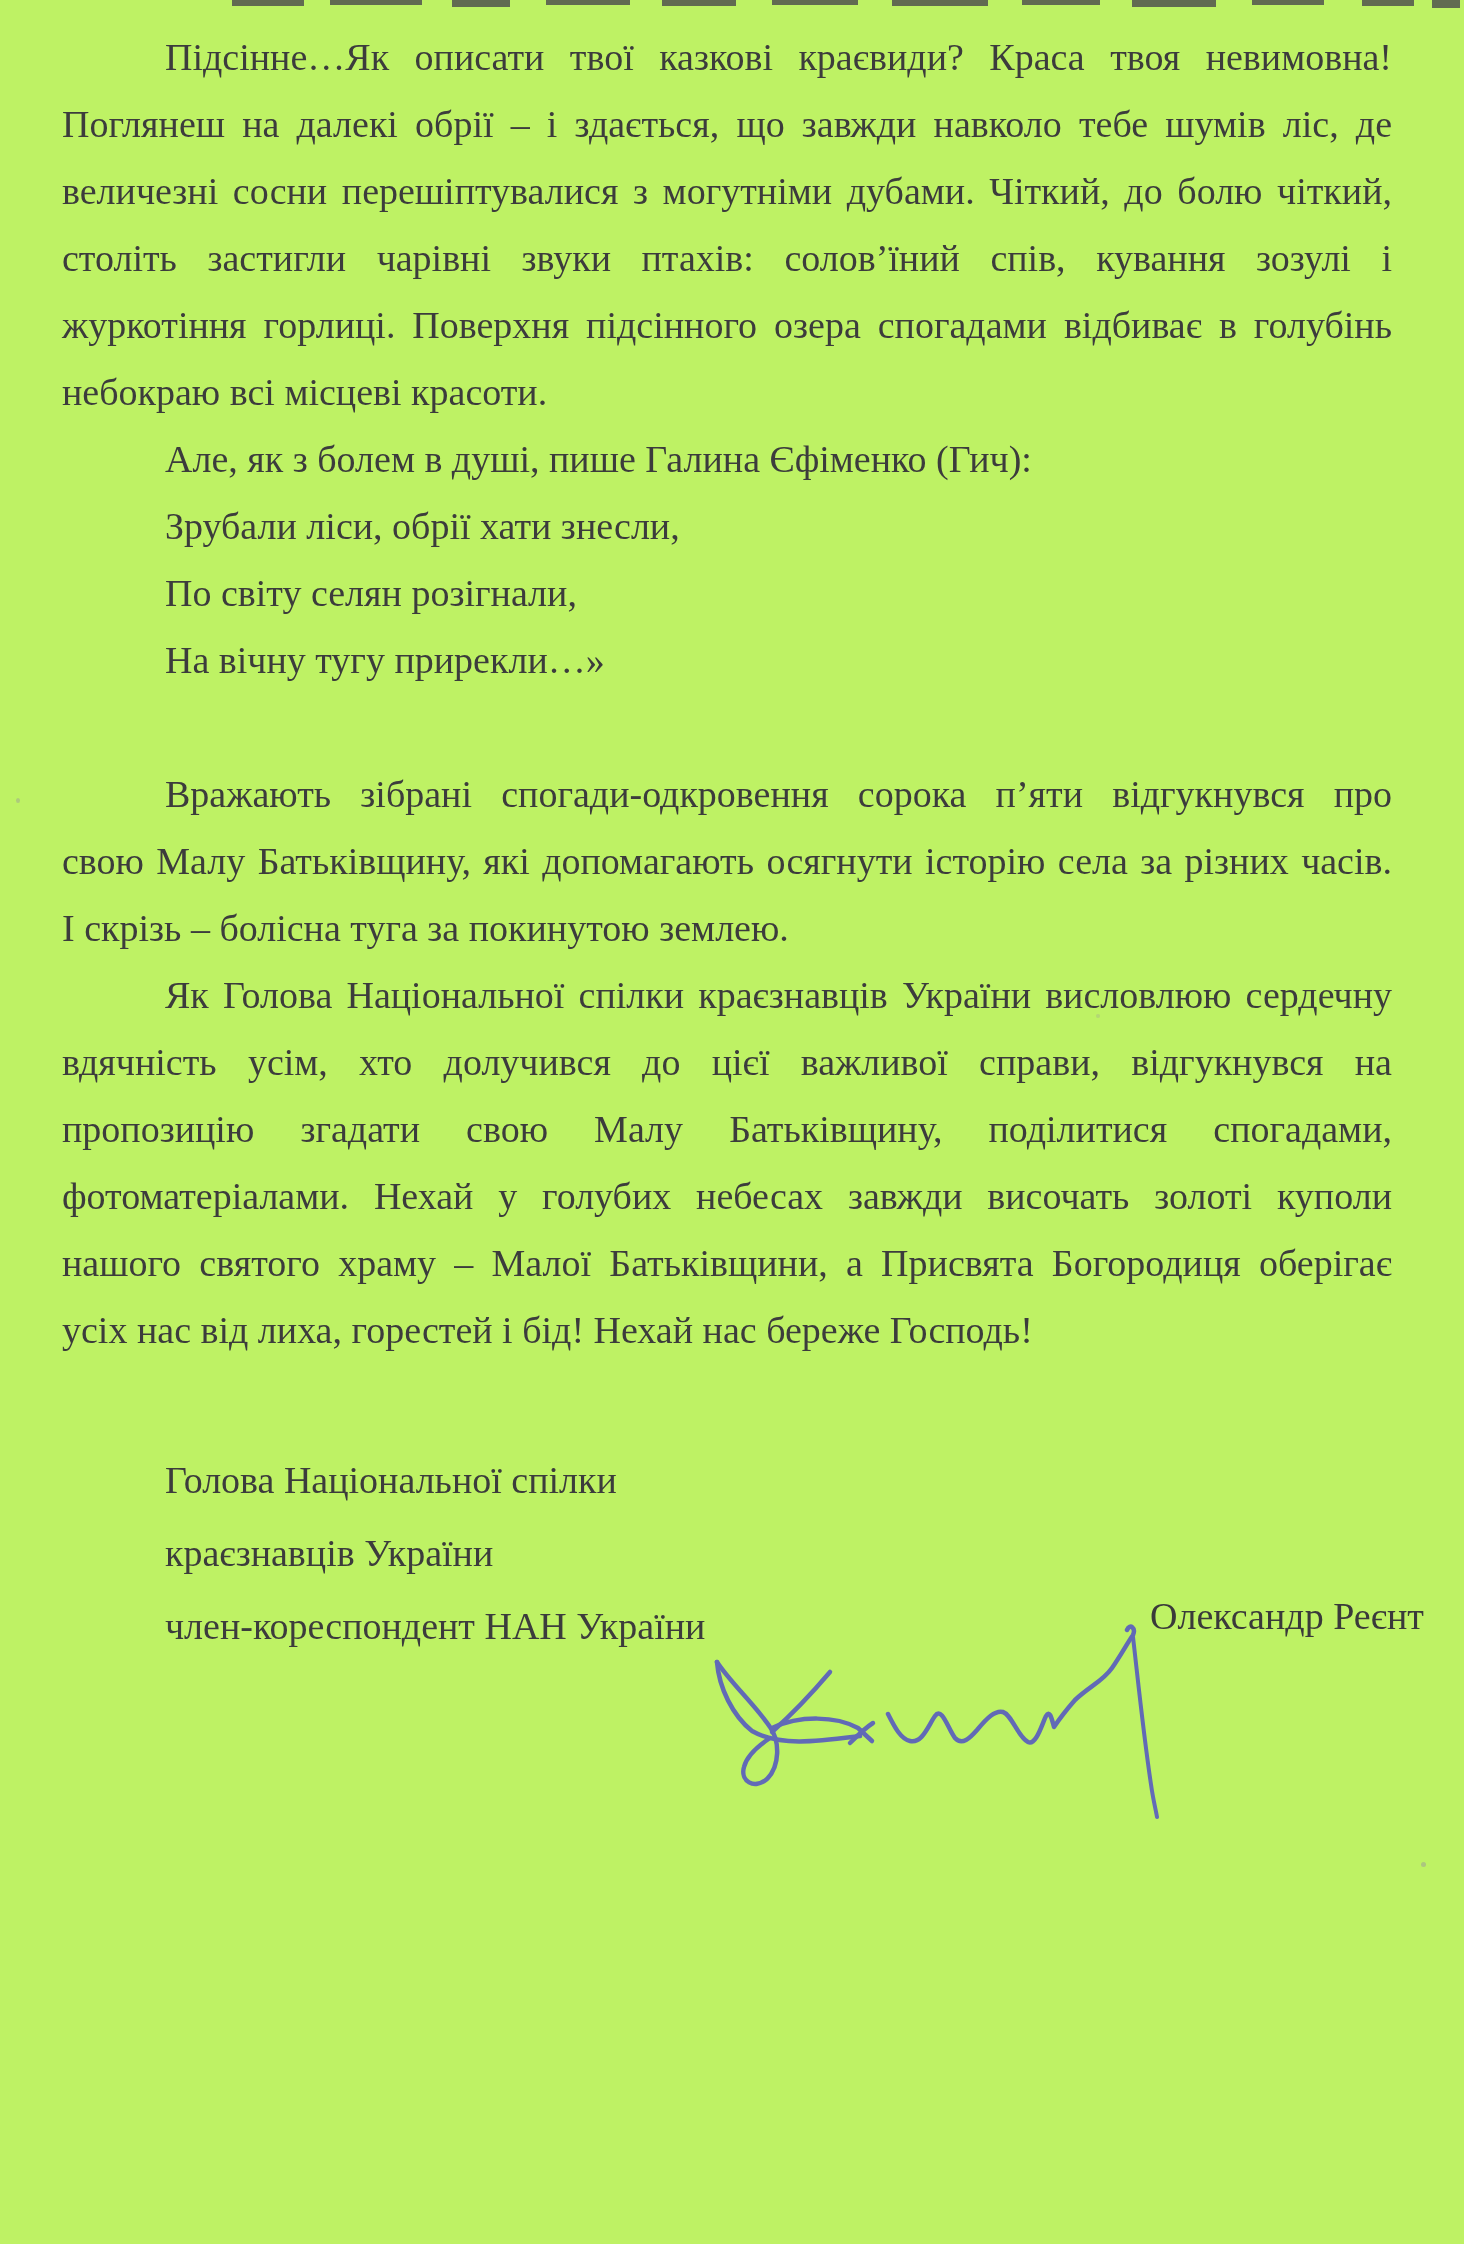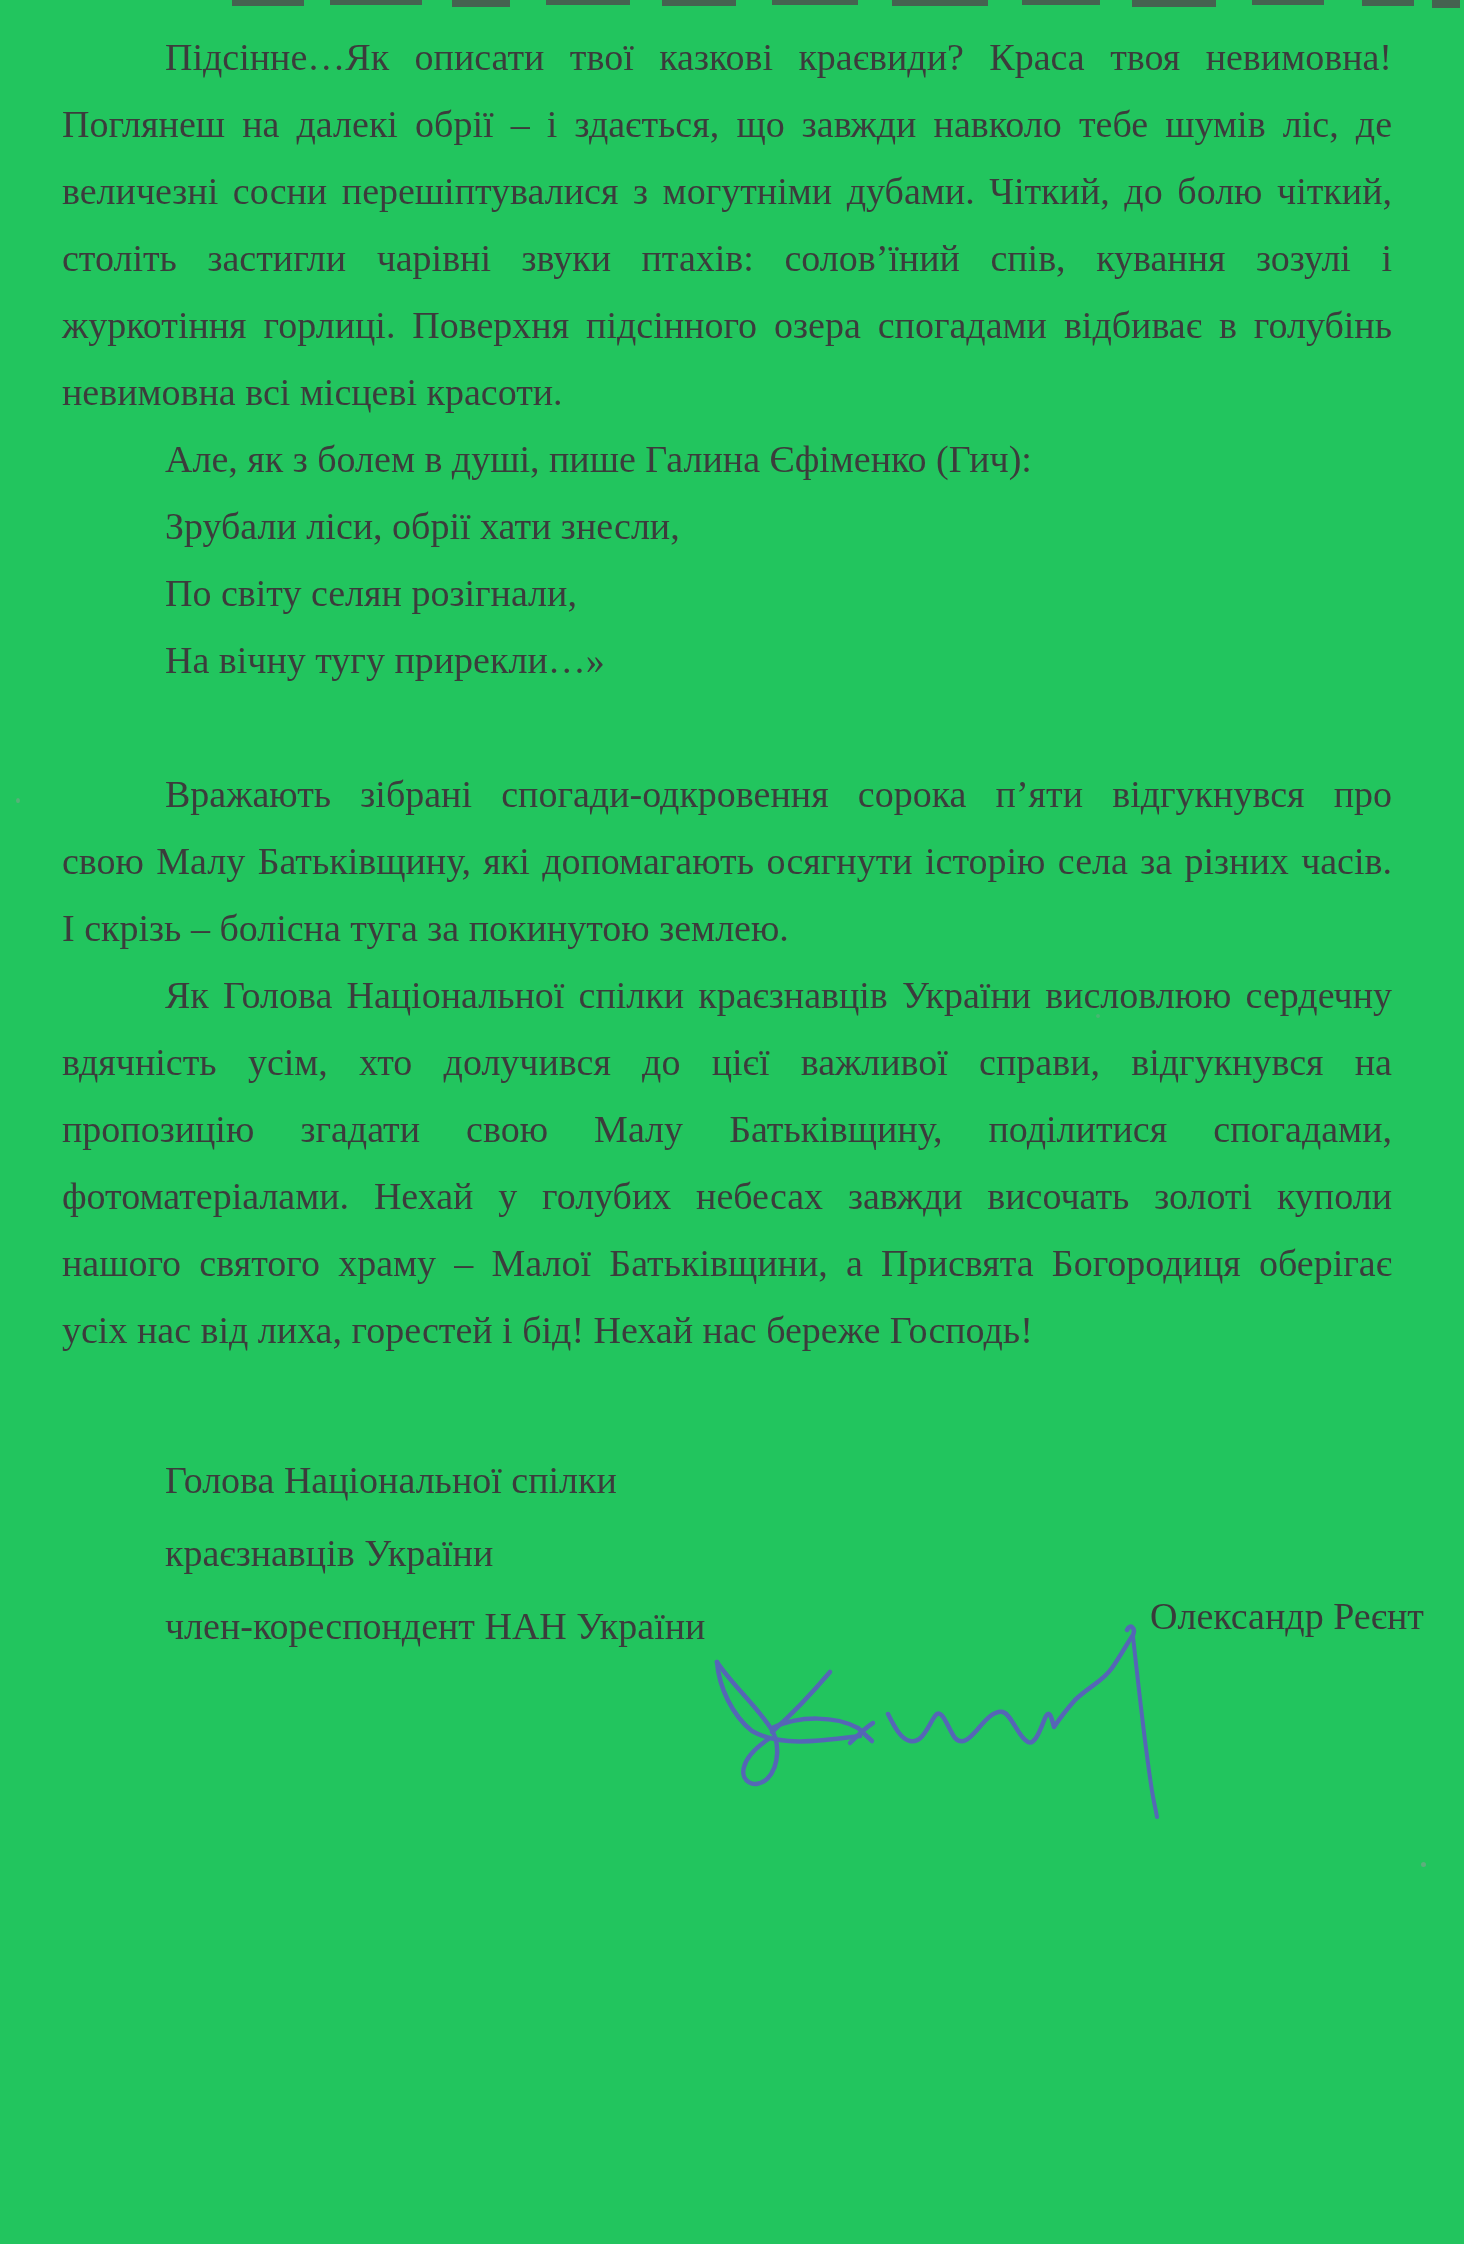--- a/index.html
+++ b/index.html
@@ -1,19 +1,19 @@
 <!DOCTYPE html>
 <html><head>
 <meta charset="utf-8">
 <style>
   html,body { margin:0; padding:0; background:#ffffff; }
   .page {
     position:relative;
     width:1464px; height:2244px;
-    background:#22c55e;
+    background:#bef264;
     font-family:"Liberation Serif", serif;
     font-size:38px;
     color:#3c3c3c;
     overflow:hidden;
   }
   .textblock {
     position:absolute;
     left:62px; top:24px; width:1330px;
   }
   .line {
@@ -69,21 +69,21 @@
     <i style="left:1432px;width:28px;height:8px"></i>
   </div>
 
   <div class="textblock">
 
     <div class="line j indent">Підсінне…Як описати твої казкові краєвиди? Краса твоя невимовна!</div>
     <div class="line j">Поглянеш на далекі обрії – і здається, що завжди навколо тебе шумів ліс, де</div>
     <div class="line j">величезні сосни перешіптувалися з могутніми дубами. Чіткий, до болю чіткий,</div>
     <div class="line j">століть застигли чарівні звуки птахів: солов’їний спів, кування зозулі і</div>
     <div class="line j">журкотіння горлиці.  Поверхня підсінного озера спогадами відбиває в голубінь</div>
-    <div class="line">невимовна всі місцеві красоти.</div>
+    <div class="line">небокраю всі місцеві красоти.</div>
 
     <div class="line indent">Але, як  з болем в душі, пише Галина Єфіменко (Гич):</div>
 
     <div class="line indent">Зрубали ліси, обрії хати знесли,</div>
     <div class="line indent">По світу селян розігнали,</div>
     <div class="line indent">На вічну тугу прирекли…»</div>
 
     <div class="gap"></div>
 
     <div class="line j indent">Вражають зібрані спогади-одкровення сорока п’яти відгукнувся про</div>

